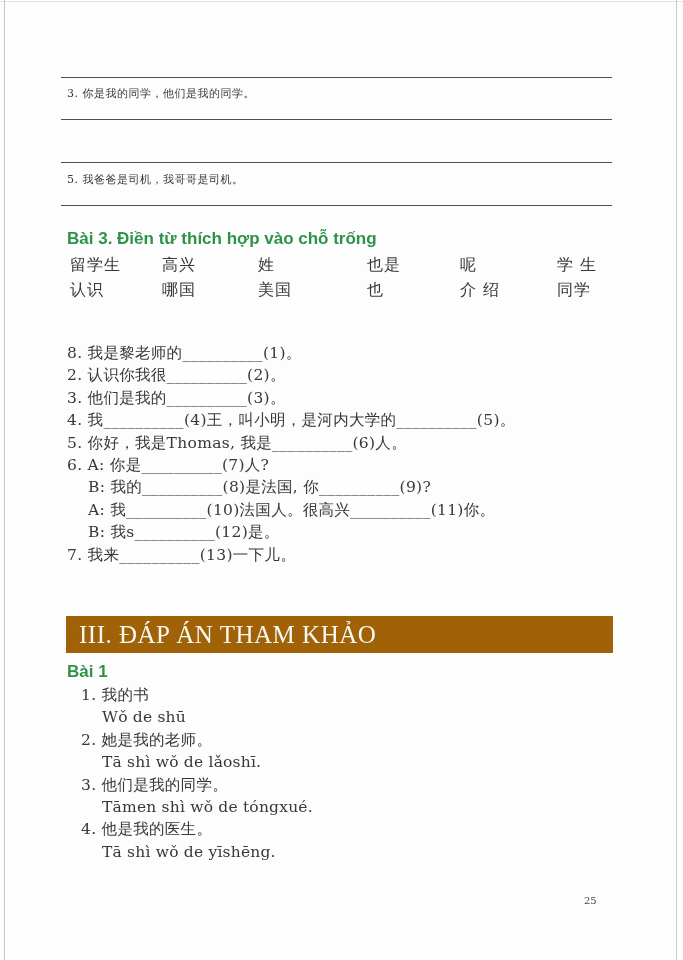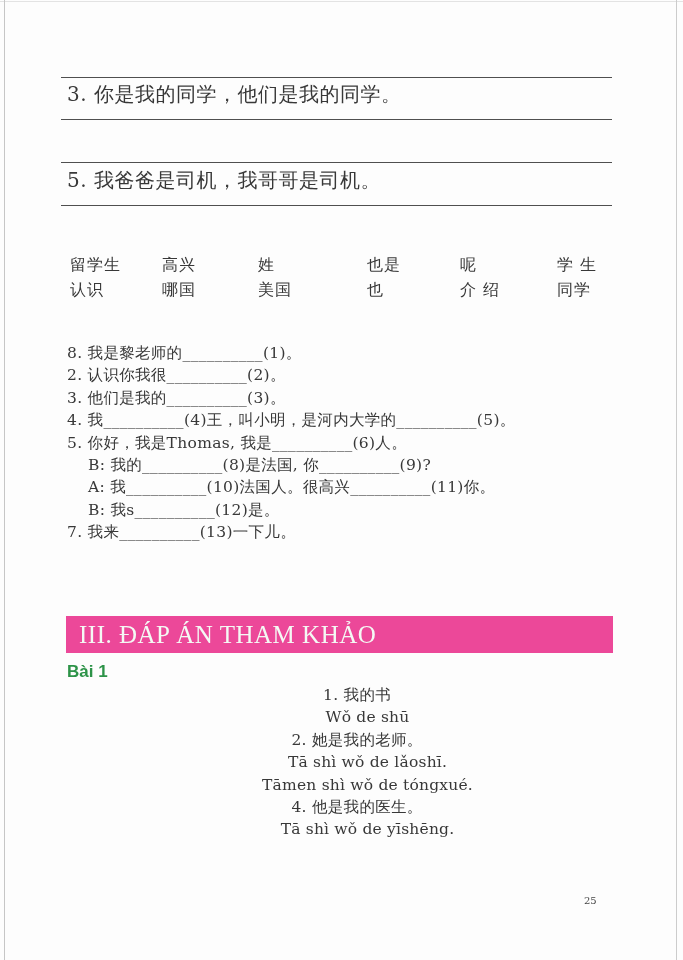--- a/index.html
+++ b/index.html
@@ -22,21 +22,21 @@
     position: absolute;
     left: 61px;
     width: 551px;
     height: 0;
     border-top: 1px solid #4f4f4f;
   }
   .sentence {
     position: absolute;
     left: 67px;
     width: 560px;
-    font-size: 20px;
+    font-size: 11px;
     line-height: 20px;
     letter-spacing: 0.5px;
   }
   .green-heading {
     position: absolute;
     left: 67px;
     font-family: "Liberation Sans", sans-serif;
     font-weight: bold;
     font-size: 17px;
     color: #2d9348;
@@ -61,37 +61,36 @@
     line-height: 22.4px;
     letter-spacing: 0.3px;
   }
   .ex-items .indent { padding-left: 21px; }
   .banner {
     position: absolute;
     left: 66px;
     top: 616px;
     width: 547px;
     height: 37px;
-    background: #ec4899;
+    background: #a16207;
     color: #f4f9f4;
     font-family: "Liberation Serif", serif;
     font-size: 25px;
     line-height: 37px;
     padding-left: 13px;
     letter-spacing: 0.5px;
   }
   .answers {
     position: absolute;
-    left: 67px;
+    left: 81px;
     top: 684px;
     width: 580px;
     font-size: 15.5px;
     line-height: 22.4px;
     letter-spacing: 0.3px;
-    text-align: center;
   }
   .answers .pinyin { padding-left: 21px; letter-spacing: 0.2px; }
   .page-number {
     position: absolute;
     left: 584px;
     top: 895px;
     font-size: 10px;
     color: #454545;
   }
 </style>
@@ -103,20 +102,21 @@
   <div class="edge-left"></div>
   <div class="edge-right"></div>
 
   <div class="rule" style="top:77px"></div>
   <div class="sentence" style="top:84px">3. 你是我的同学，他们是我的同学。</div>
   <div class="rule" style="top:119px"></div>
   <div class="rule" style="top:162px"></div>
   <div class="sentence" style="top:170px">5. 我爸爸是司机，我哥哥是司机。</div>
   <div class="rule" style="top:205px"></div>
 
+  <div class="green-heading" style="top:229px">Bài 3. Điền từ thích hợp vào chỗ trống</div>
 
   <div class="wordbank">
     <span>留学生</span>
     <span>高兴</span>
     <span>姓</span>
     <span>也是</span>
     <span>呢</span>
     <span>学 生</span>
     <span>认识</span>
     <span>哪国</span>
@@ -125,34 +125,36 @@
     <span>介 绍</span>
     <span>同学</span>
   </div>
 
   <div class="ex-items">
     <div>8. 我是黎老师的__________(1)。</div>
     <div>2. 认识你我很__________(2)。</div>
     <div>3. 他们是我的__________(3)。</div>
     <div>4. 我__________(4)王，叫小明，是河内大学的__________(5)。</div>
     <div>5. 你好，我是Thomas, 我是__________(6)人。</div>
+    <div>6. A: 你是__________(7)人?</div>
     <div class="indent">B: 我的__________(8)是法国, 你__________(9)?</div>
     <div class="indent">A: 我__________(10)法国人。很高兴__________(11)你。</div>
     <div class="indent">B: 我s__________(12)是。</div>
     <div>7. 我来__________(13)一下儿。</div>
   </div>
 
   <div class="banner">III. ĐÁP ÁN THAM KHẢO</div>
 
   <div class="green-heading" style="top:662px">Bài 1</div>
 
   <div class="answers">
     <div>1. 我的书</div>
     <div class="pinyin">Wǒ de shū</div>
     <div>2. 她是我的老师。</div>
     <div class="pinyin">Tā shì wǒ de lǎoshī.</div>
+    <div>3. 他们是我的同学。</div>
     <div class="pinyin">Tāmen shì wǒ de tóngxué.</div>
     <div>4. 他是我的医生。</div>
     <div class="pinyin">Tā shì wǒ de yīshēng.</div>
   </div>
 
   <div class="page-number">25</div>
 </div>
 
 </body></html>

